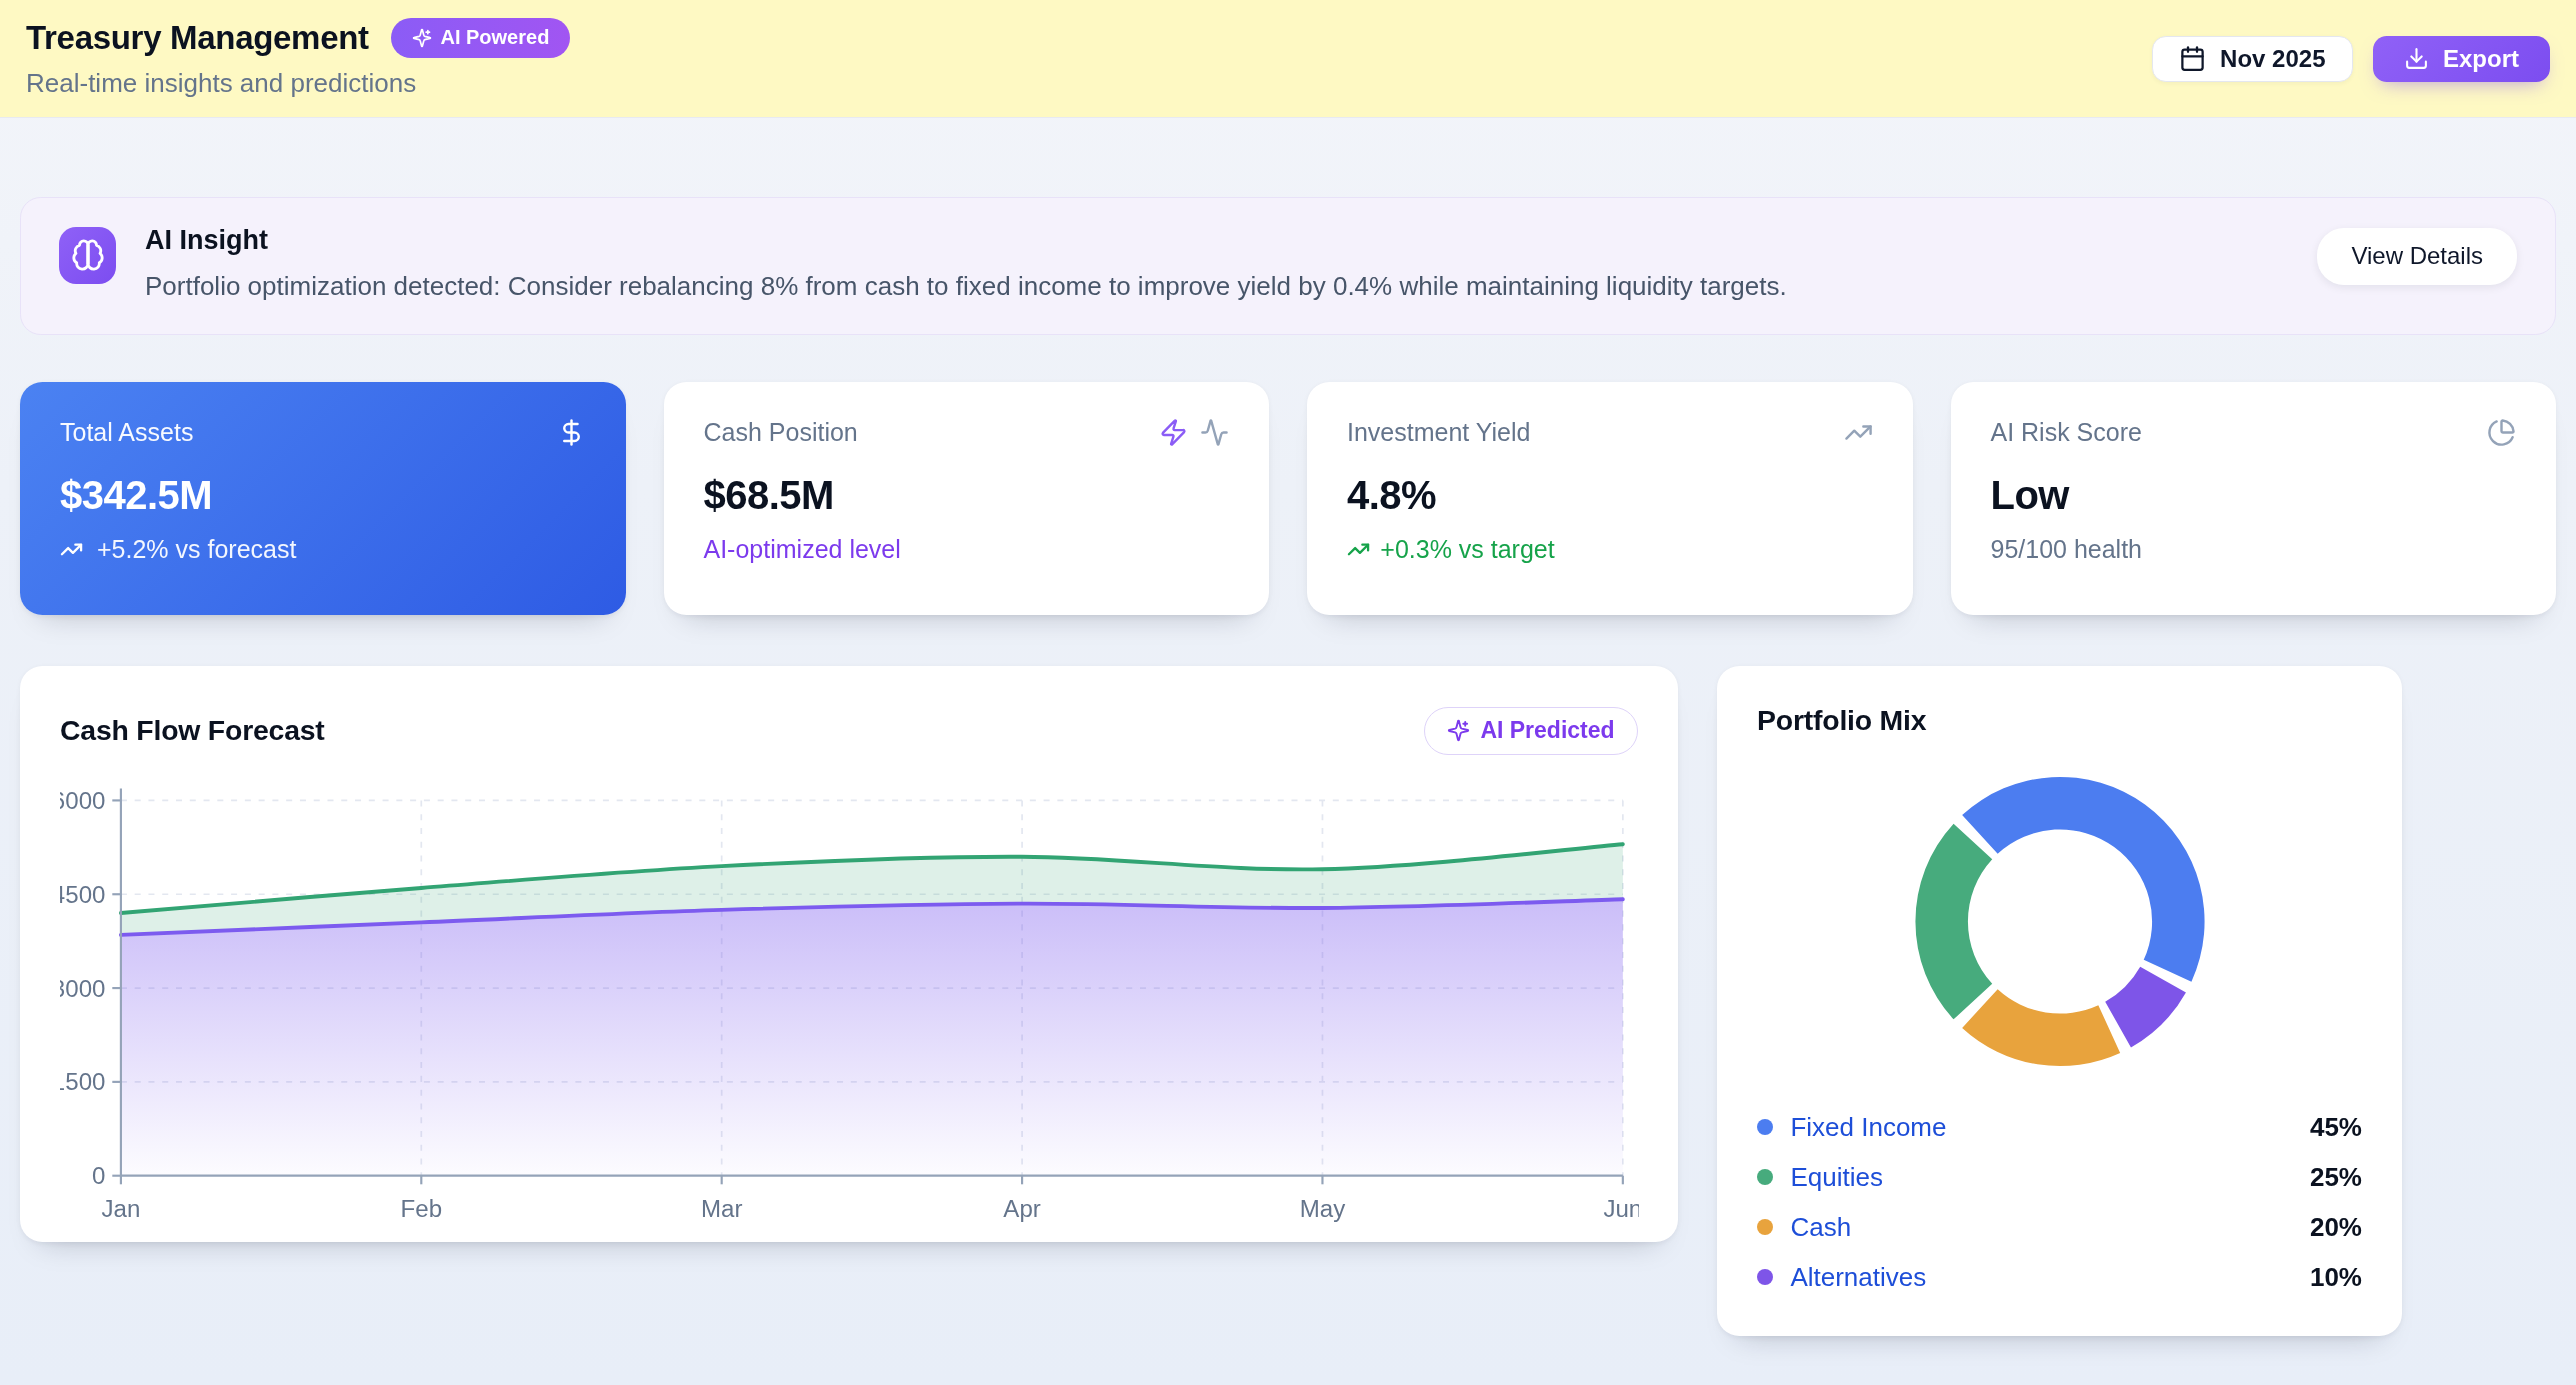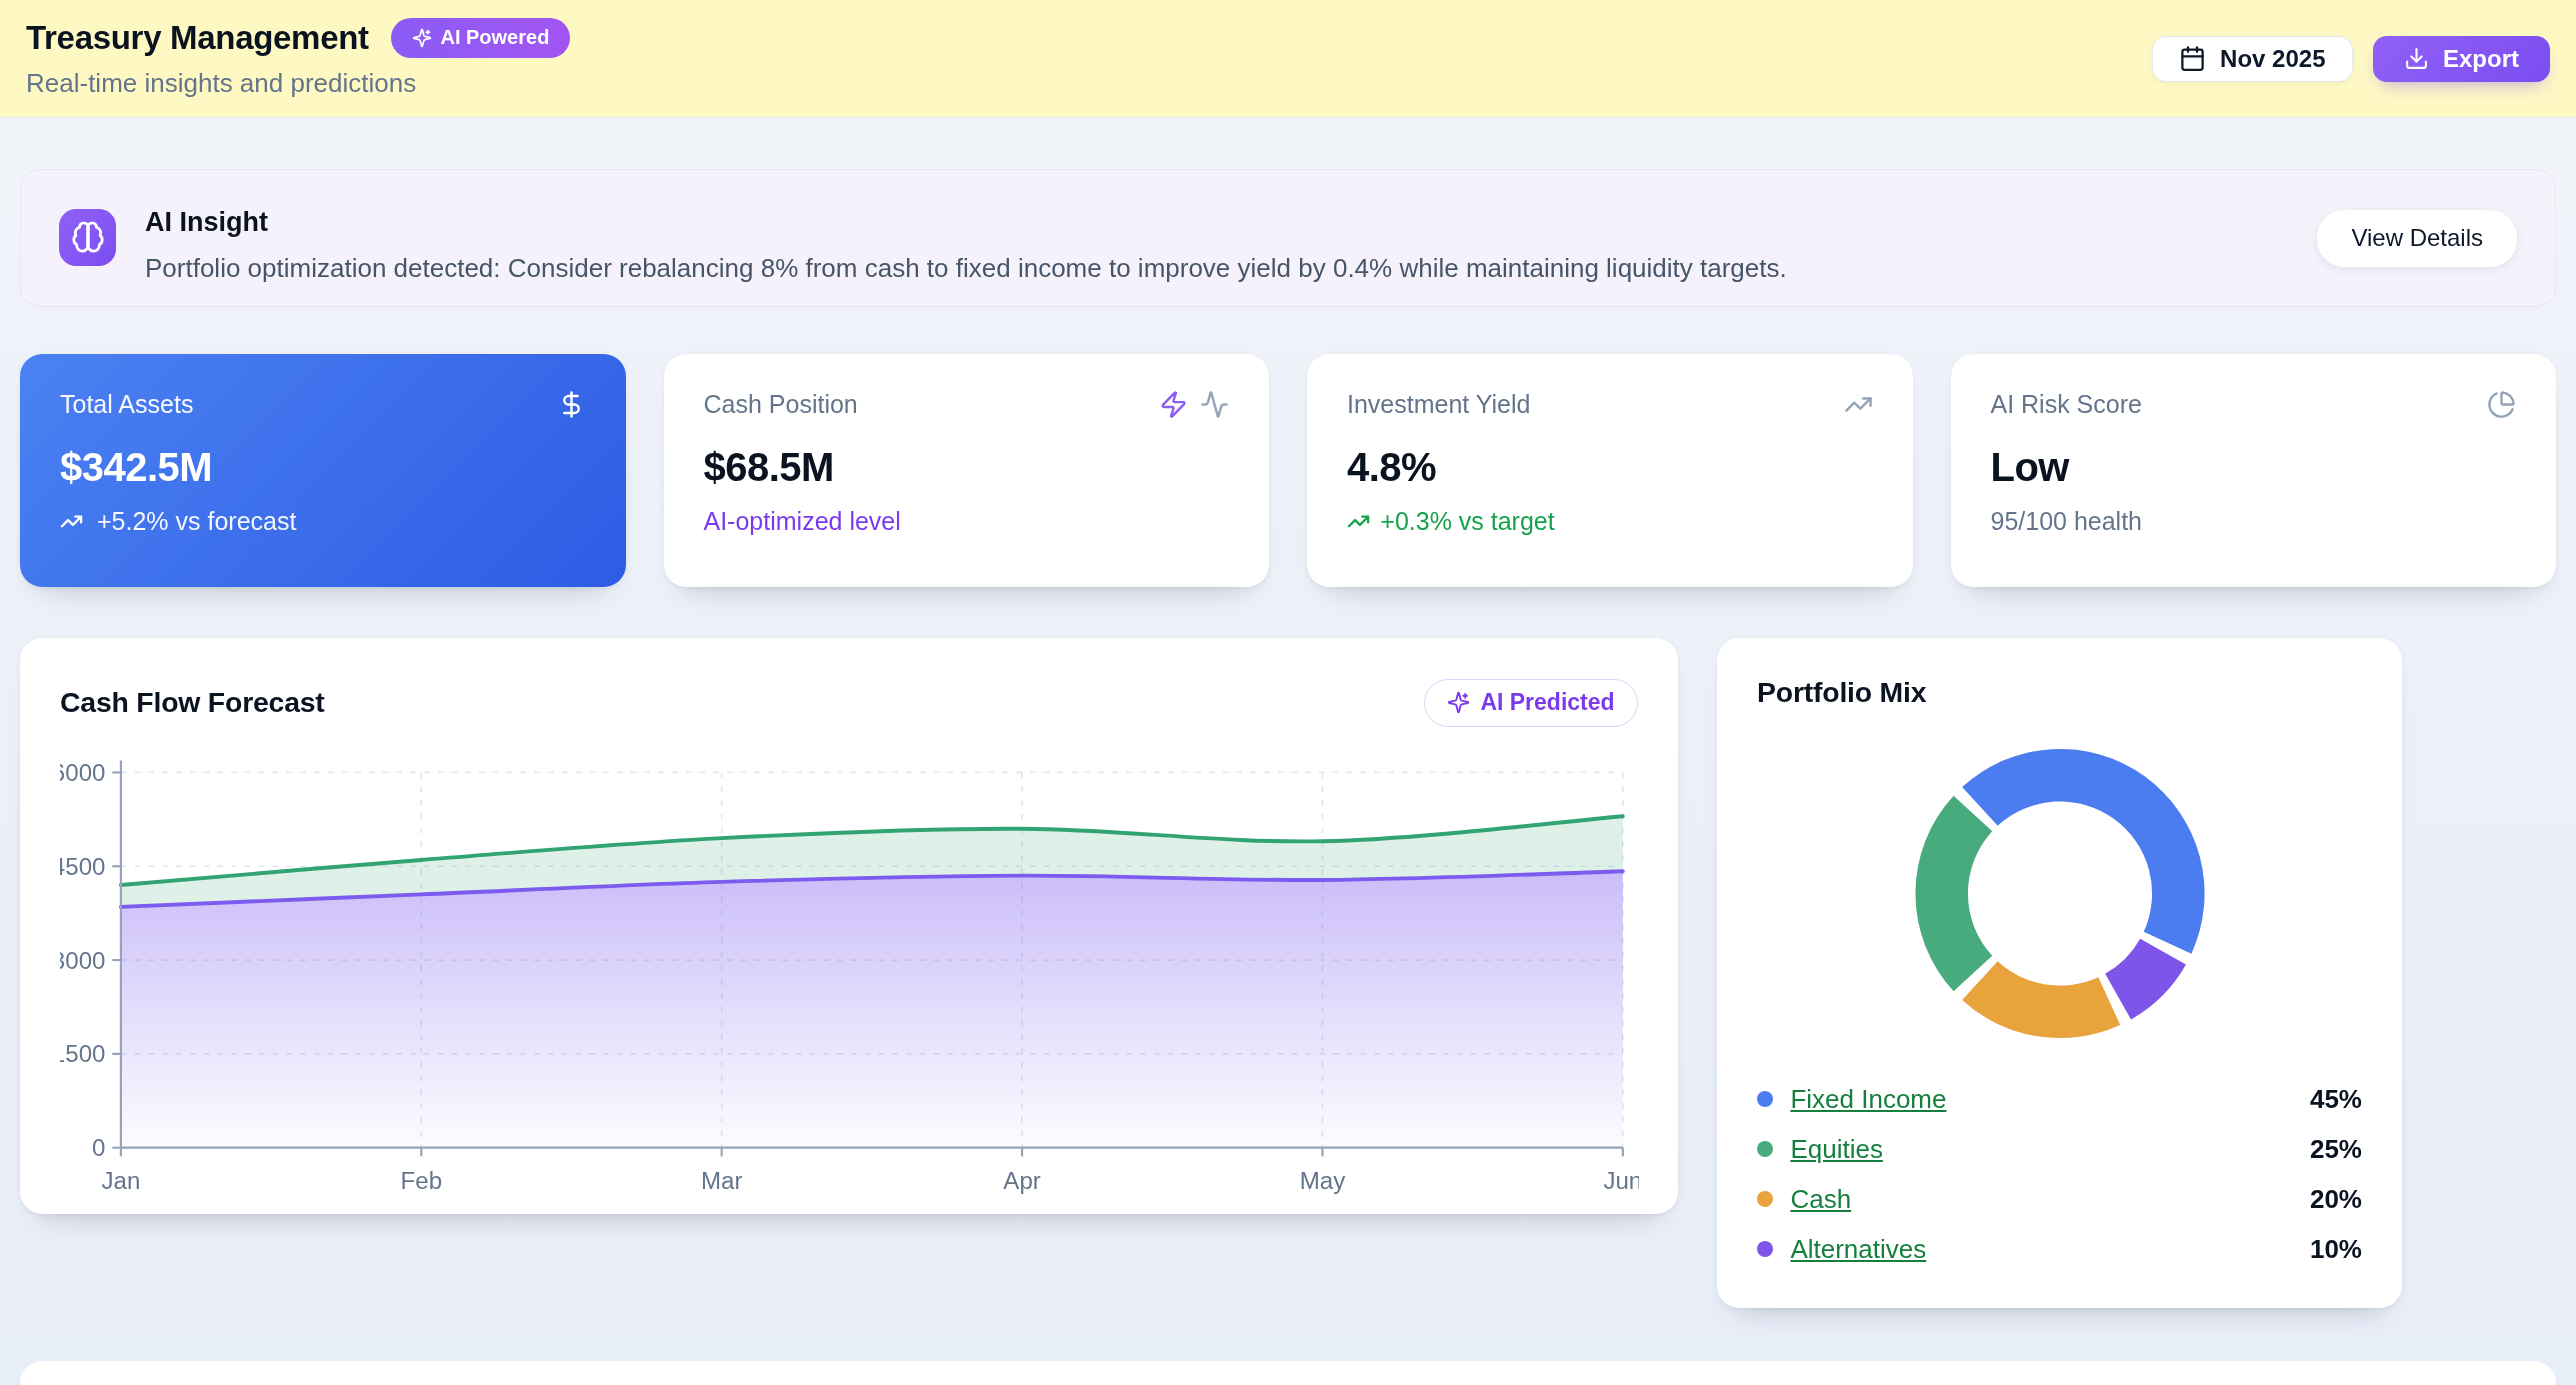--- a/index.html
+++ b/index.html
@@ -28,23 +28,23 @@
     display: inline-flex; align-items: center; gap: 13.8px;
     height: 46px; border-radius: 13.8px; font-size: 24px; font-weight: 600;
     cursor: pointer; font-family: inherit;
   }
   .date-btn { background:#fff; border: 1.7px solid #e4e7ef; color:#0f172a; padding: 0 26px;
     box-shadow: 0 1.7px 4.3px rgba(15,23,42,.04); }
   .export-btn { background: linear-gradient(135deg,#9061f7,#7c4df0); border: none; color:#fff; padding: 0 31px;
     box-shadow: 0 8.6px 19px -8.6px rgba(124,77,240,.55); }
   .content { padding: 0 20px; }
   .insight {
-    margin-top: 51px; background: #f5f2fc; border: 0.9px solid #e8e2f8;
+    margin-top: 79px; background: #f5f2fc; border: 0.9px solid #e8e2f8;
     border-radius: 20.7px; height: 138px; display: flex; align-items: flex-start;
-    padding: 37px 38px; gap: 29px;
+    padding: 27px 38px; gap: 29px;
   }
   .insight-icon {
     width: 57px; height: 57px; flex: none; border-radius: 17px;
     background: linear-gradient(135deg,#8f61f7,#7c4df0);
     display: flex; align-items: center; justify-content: center;
     margin-top: 1.7px;
   }
   .insight-body { flex: 1; min-width: 0; }
   .insight-body h2 { font-size: 27px; font-weight: 700; color: #0b1220; }
   .insight-body p { margin-top: 14.6px; font-size: 26px; color: #475569; }
@@ -79,21 +79,21 @@
     display: inline-flex; align-items: center; gap: 10.3px;
     border: 1.7px solid #ded3f9; border-radius: 861px; padding: 0 22.4px; height: 48px;
     color: #7c3aed; font-size: 23px; font-weight: 600; background: rgba(255,255,255,.75);
   }
   #areaChart { width: 1579px; height: 482px; display: block; margin-top: 8.6px; }
   .mix-card { width: 685px; height: 670px; padding: 38px 40px 34px; display: flex; flex-direction: column; }
   #donut { width: 362px; height: 327px; margin: 20.7px auto 0; display: block; }
   .legend { margin-top: auto; }
   .legend-row { display: flex; align-items: center; height: 50px; }
   .legend-dot { width: 16.4px; height: 16.4px; border-radius: 50%; margin-right: 17px; flex: none; }
-  .legend-label { font-size: 26px; color: #15803d; text-decoration: underline; }
+  .legend-label { font-size: 26px; color: #1d4ed8; }
   .legend-value { margin-left: auto; font-size: 26px; font-weight: 700; color: #0b1220; }
   .next-card {
     margin-top: 53px; height: 103px; background: #fff; border-radius: 22.4px 22.4px 0 0;
     box-shadow: 0 8.6px 20.7px -15.5px rgba(15,23,42,.3);
   }
   .ic { display: inline-flex; }
   .ic svg { display: block; }
 </style>
 </head>
 <body>

